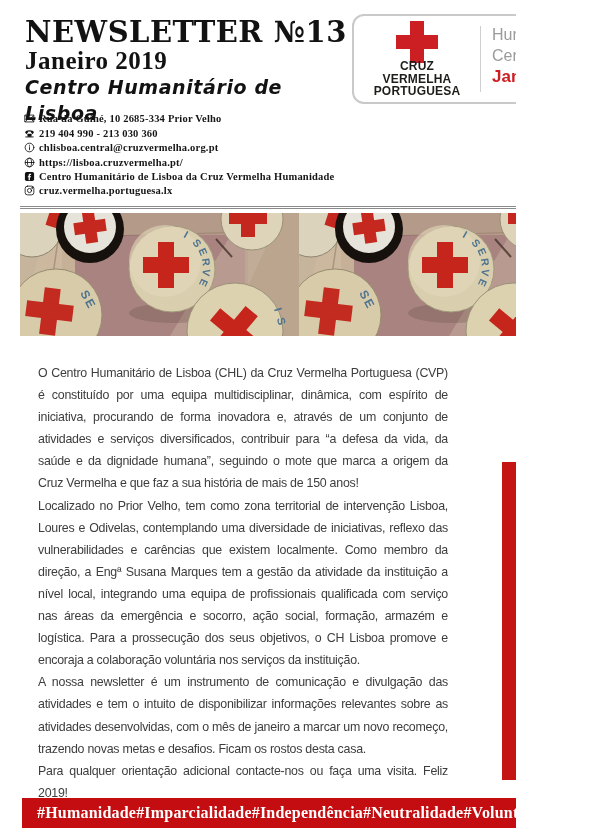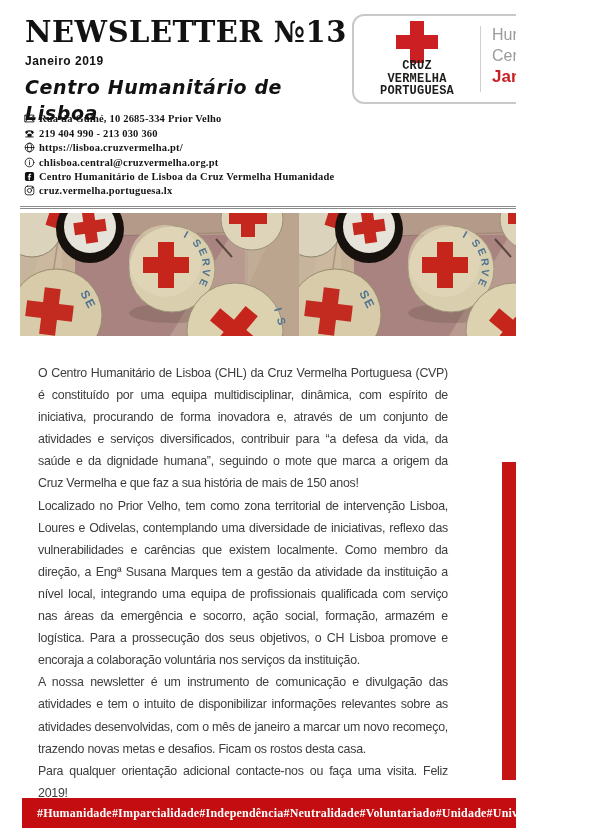--- a/index.html
+++ b/index.html
@@ -3,33 +3,33 @@
 <meta charset="utf-8">
 <style>
   html,body{margin:0;padding:0;background:#ffffff;}
   .page{position:relative;width:516px;height:833px;background:#fff;overflow:hidden;
         font-family:"Liberation Sans",sans-serif;}
 
   
   .title-block{position:absolute;left:25px;top:16px;width:330px;}
   .nl-title{font-family:"DejaVu Serif",serif;font-weight:700;font-size:29px;
             line-height:32px;color:#121212;letter-spacing:.5px;white-space:nowrap;}
-  .nl-date{font-family:Liberation Sans, sans-serif;font-weight:700;font-size:12px;
+  .nl-date{font-family:Liberation Serif, serif;font-weight:700;font-size:25px;
            line-height:26px;color:#121212;letter-spacing:.5px;}
   .nl-subtitle{font-family:"DejaVu Sans",sans-serif;font-style:italic;font-weight:700;
                font-size:19px;line-height:26px;color:#121212;letter-spacing:.6px;}
 
   
   .logo{position:absolute;left:352px;top:14px;width:238px;height:90px;
         border:2px solid #c9c9c9;border-radius:12px;background:#fff;
         display:flex;align-items:stretch;box-sizing:border-box;}
   .logo-left{width:126px;display:flex;flex-direction:column;align-items:center;
              justify-content:flex-start;padding-top:5px;}
   .logo-cross{width:44px;height:42px;margin-bottom:-3px;}
-  .logo-org{font-family:Liberation Mono, monospace;font-weight:700;font-size:12px;
+  .logo-org{font-family:Liberation Sans, sans-serif;font-weight:700;font-size:12px;
             line-height:12.5px;color:#1d1d1b;text-align:left;letter-spacing:.2px;}
   .logo-sep{width:1px;background:#cfcfcf;margin:10px 0;}
   .logo-right{flex:1;padding:8px 0 0 11px;font-size:16px;line-height:21px;}
   .logo-unit{color:var(--logo-gray,#9b9b9b);}
   .logo-city{color:var(--brand-red,#cb1f24);font-weight:700;font-size:17px;}
 
   
   .contacts{position:absolute;left:24px;top:110px;}
   .contact-row{display:flex;align-items:flex-end;gap:4px;height:14.4px;}
   .contact-row svg{width:11px;height:11px;flex:0 0 11px;}
@@ -51,21 +51,21 @@
   .bar{position:absolute;}
   .bar-red{left:502px;top:462px;width:18px;height:318px;background:var(--bar-red,#c41414);}
   .bar-orange{left:520px;top:417px;width:18px;height:363px;background:var(--bar-orange,#d2521c);}
   .bar-gray-light{left:538px;top:388px;width:19px;height:392px;background:var(--bar-gray-light,#e0e0e0);}
   .bar-gray-dark{left:557px;top:358px;width:18px;height:422px;background:var(--bar-gray-dark,#bcbcbc);}
 
   
   .footer-bar{position:absolute;left:22px;top:798px;width:555px;height:30px;
               background:var(--footer-red,#c30d10);display:flex;align-items:center;
               justify-content:space-between;padding:0 15px;box-sizing:border-box;}
-  .footer-bar span{font-family:"Liberation Serif",serif;font-weight:700;font-size:12px;
+  .footer-bar span{font-family:"Liberation Serif",serif;font-weight:700;font-size:16px;
                    color:#ffffff;letter-spacing:.2px;white-space:nowrap;}
 </style>
 </head>
 <body>
 
 <div class="page">
 
   <div class="title-block">
     <div class="nl-title">NEWSLETTER №13</div>
     <div class="nl-date">Janeiro 2019</div>
@@ -109,35 +109,35 @@
         <rect x="7.5" y="12.5" width="9" height="6.5" rx="1"></rect>
         <rect x="3" y="18.5" width="18" height="2"></rect>
           </g>
       </svg>
       <span class="contact-text">219 404 990 - 213 030 360</span>
     </div>
     <div class="contact-row">
       <svg viewBox="0 0 24 24">
         <g class="ic">
             <circle cx="12" cy="12" r="9.5"></circle>
+            <path d="M12 7 L12 7.4"></path>
+            <path d="M12 10.5 L12 17"></path>
+          </g>
+      </svg>
+      <span class="contact-text">chlisboa.central@cruzvermelha.org.pt</span>
+    </div>
+    <div class="contact-row">
+      <svg viewBox="0 0 24 24">
+        <g class="ic">
+            <circle cx="12" cy="12" r="9.5"></circle>
             <ellipse cx="12" cy="12" rx="4.5" ry="9.5"></ellipse>
         <path d="M3 12 H21"></path>
           </g>
       </svg>
       <span class="contact-text">https://lisboa.cruzvermelha.pt/</span>
-    </div>
-    <div class="contact-row">
-      <svg viewBox="0 0 24 24">
-        <g class="ic">
-            <circle cx="12" cy="12" r="9.5"></circle>
-            <path d="M12 7 L12 7.4"></path>
-            <path d="M12 10.5 L12 17"></path>
-          </g>
-      </svg>
-      <span class="contact-text">chlisboa.central@cruzvermelha.org.pt</span>
     </div>
     <div class="contact-row">
       <svg viewBox="0 0 24 24">
         <rect x="2" y="2" width="20" height="20" rx="4" fill="#111"></rect>
         <path d="M15.5 8.5 H13.6 C13.1 8.5 12.8 8.9 12.8 9.5 V11.3 H15.4 L15 13.9 H12.8 V20 H10 V13.9 H8.3 V11.3 H10 V9.2 C10 6.9 11.3 5.8 13.3 5.8 L15.5 5.9 Z" fill="#fff"></path>
       </svg>
       <span class="contact-text">Centro Humanitário de Lisboa da Cruz Vermelha Humanidade</span>
     </div>
     <div class="contact-row">
       <svg viewBox="0 0 24 24">

